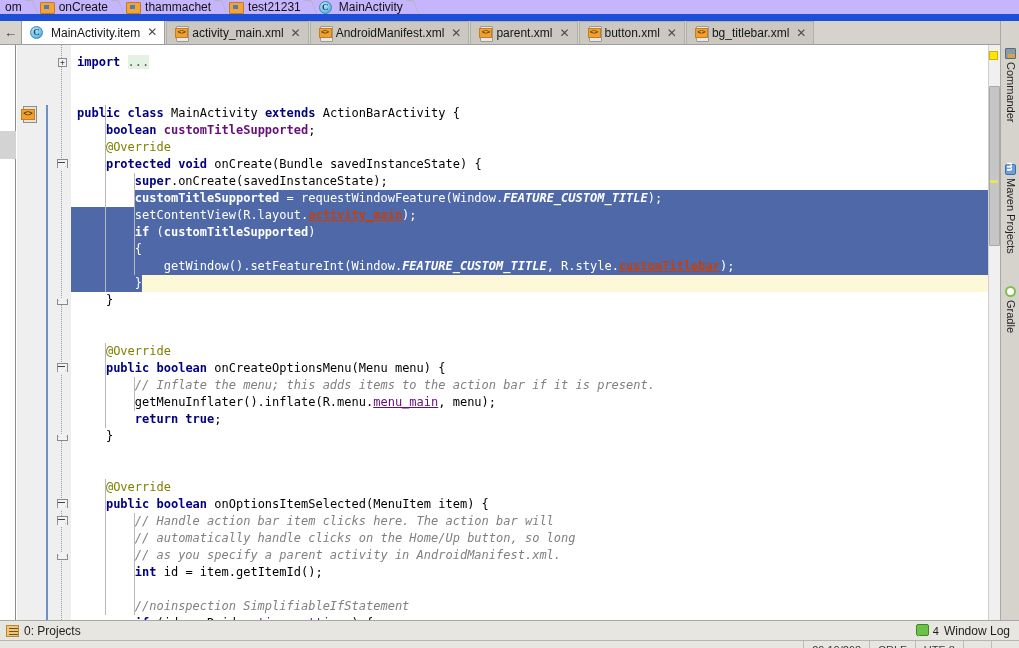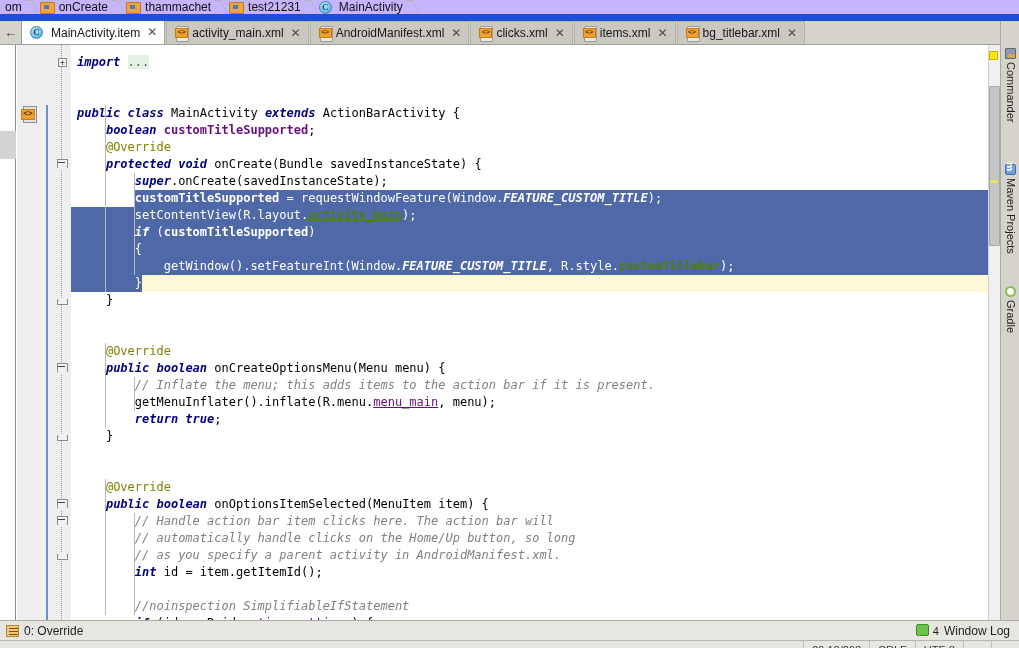--- a/index.html
+++ b/index.html
@@ -229,41 +229,41 @@
   .code {
     position: absolute; left: 0; top: 0;
     font-family: "DejaVu Sans Mono", monospace;
     font-size: 12px;
     line-height: 17px;
     white-space: pre;
   }
   .line { height: 17px; position: relative; white-space: pre; }
   .ln-pad { padding-left: 6px; }
 
-  .kw  { color: #000080; font-weight: bold; font-style: italic; }
+  .kw  { color: #000080; font-weight: bold; }
   .plain { color: #000000; }
   .ann { color: #808000; }
   .cmt { color: #808080; font-style: italic; }
   .fld { color: #660e7a; font-weight: bold; }
   .stcb { color: #000000; font-style: italic; font-weight: bold; }
   .res { color: #660e7a; font-weight: normal; text-decoration: underline; }
   .ellip { background: #e3f2e3; color: #555; }
 
   
   .sel-band {
     position: absolute; background: #4f68a8;
   }
   .caret-line {
     position: absolute; left: 0; right: 0; height: 17px; background: #fdf9d8;
   }
   .sel-txt { color: #ffffff; }
   .sel-txt .kw { color: #ffffff; font-weight: bold; }
   .sel-txt .plain { color: #ffffff; }
   .sel-txt .fld { color: #ffffff; font-weight: bold; text-decoration: none; }
-  .sel-txt .res { color: #4d7c0f; font-weight: bold; text-decoration: underline; }
+  .sel-txt .res { color: #c2410c; font-weight: bold; text-decoration: underline; }
   .sel-txt .stcb { color: #ffffff; font-style: italic; font-weight: bold; }
 
   .indent-guide {
     position: absolute; width: 0; border-left: 1px solid #b8b8b8;
   }
 
   
   .stripe {
     position: absolute; right: 19px; top: 45px; width: 12px; height: 575px;
     background: #f0f0f0; border-left: 1px solid #cfcfcf;
@@ -437,26 +437,26 @@
         <span class="tlabel">activity_main.xml</span>
         <span class="tclose">✕</span>
       </div>
       <div class="tab">
         <span class="ic-xml"></span>
         <span class="tlabel">AndroidManifest.xml</span>
         <span class="tclose">✕</span>
       </div>
       <div class="tab">
         <span class="ic-xml"></span>
-        <span class="tlabel">clicks.xml</span>
+        <span class="tlabel">parent.xml</span>
         <span class="tclose">✕</span>
       </div>
       <div class="tab">
         <span class="ic-xml"></span>
-        <span class="tlabel">items.xml</span>
+        <span class="tlabel">button.xml</span>
         <span class="tclose">✕</span>
       </div>
       <div class="tab">
         <span class="ic-xml"></span>
         <span class="tlabel">bg_titlebar.xml</span>
         <span class="tclose">✕</span>
       </div>
     </div>
 
   <div class="editor">
@@ -528,21 +528,21 @@
       </div>
       <div class="rtab" style="top: 262px;">
         <span class="ricon ric-gradle"></span>
         <span>Gradle</span>
       </div>
     </div>
 
   <div class="statusbar">
     <div class="sb-item">
       <span class="ic-msg"></span>
-      <span class="slabel">0: Override</span>
+      <span class="slabel">0: Projects</span>
     </div>
     <div class="spacer"></div>
     <div class="sb-item">
       <span class="ic-eventlog"></span>
       <span class="evcount">4</span>
       <span class="slabel">Window Log</span>
     </div>
   </div>
 
   <div class="bottombar">

